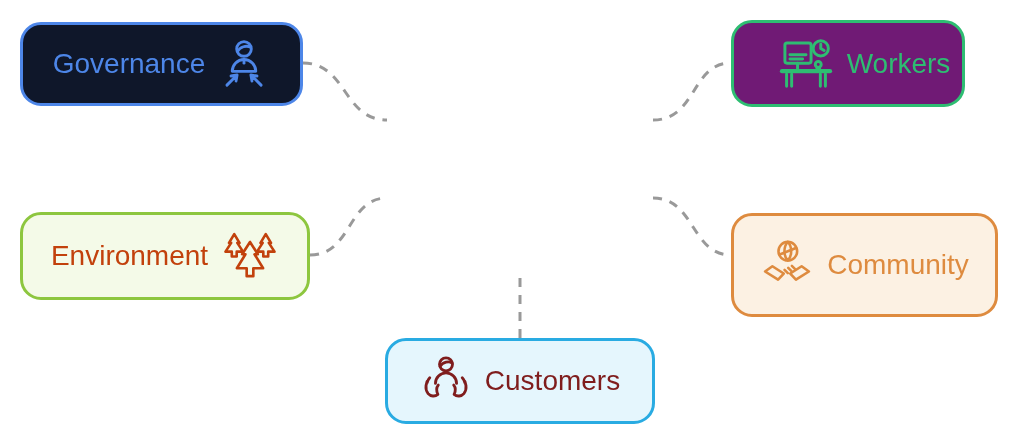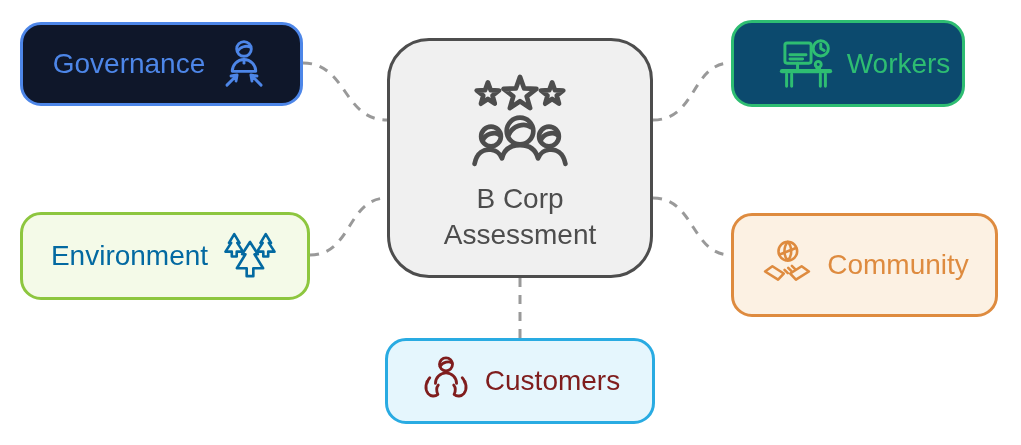--- a/index.html
+++ b/index.html
@@ -39,73 +39,53 @@
 <div class="canvas">
 
   <svg class="connectors" width="1021" height="445" viewBox="0 0 1021 445" style="color: rgb(153, 153, 153);">
     <path d="M303,63 C347,63 343,120 387,120"></path>
     <path d="M310,255 C352,255 347,198 387,198"></path>
     <path d="M653,120 C697,120 691,63 731,63"></path>
     <path d="M653,198 C695,198 691,255 731,255"></path>
     <path d="M520,278 L520,338"></path>
   </svg>
 
-  <div class="center-node" style="left: 387px; top: 38px; width: 266px; height: 240px; border-color: rgb(77, 77, 77); background-color: rgb(240, 240, 240); color: rgb(77, 77, 77);">
-    <span class="icon">
-      <svg class="stroke-icon" width="102" height="94" viewBox="0 0 64 60" stroke-width="3">
-        <path d="M32,2.5 L34.65,9.86 L42.46,10.1 L36.28,14.89 L38.47,22.4 L32,18 L25.53,22.4 L27.72,14.89 L21.54,10.1 L29.35,9.86 Z"></path>
-        <path d="M11.5,6 L13.32,10.99 L18.63,11.18 L14.45,14.46 L15.91,19.57 L11.5,16.6 L7.09,19.57 L8.55,14.46 L4.37,11.18 L9.68,10.99 Z"></path>
-        <path d="M52.5,6 L54.32,10.99 L59.63,11.18 L55.45,14.46 L56.91,19.57 L52.5,16.6 L48.09,19.57 L49.55,14.46 L45.37,11.18 L50.68,10.99 Z"></path>
-        <circle cx="32" cy="37" r="8.5"></circle>
-        <path d="M24.6,39.8 C27,33.5 35,31.5 38.6,34.5"></path>
-        <circle cx="13.5" cy="40.5" r="6.3"></circle>
-        <path d="M8.2,43 C10,38.5 16,37.3 18.6,39.3"></path>
-        <circle cx="50.5" cy="40.5" r="6.3"></circle>
-        <path d="M45.2,43 C47,38.5 53,37.3 55.6,39.3"></path>
-        <path d="M3,58 C4.5,50.5 9,48.5 13.5,49 C17.5,49.4 19.5,52 20.5,54.5 C22,48.5 26.5,46 32,46 C37.5,46 42,48.5 43.5,54.5 C44.5,52 46.5,49.4 50.5,49 C55,48.5 59.5,50.5 61,58"></path>
-      </svg>
-    </span>
-    <div class="center-label">
-      <div>B Corp</div>
-      <div>Assessment</div>
-    </div>
-  </div>
 
   <div class="node" style="left: 20px; top: 22px; width: 283px; height: 84px; border-color: rgb(77, 134, 232); background-color: #0f172a; color: rgb(77, 134, 232);">
     <span class="label">Governance</span>
     <span class="icon">
       <svg class="stroke-icon" width="52" height="52" viewBox="0 0 64 64" stroke-width="3.5">
         <circle cx="32" cy="13.5" r="9"></circle>
         <path d="M24.3,16.2 C27,11 35,8.5 40.2,11.5"></path>
         <path d="M32,26.5 L32,31"></path>
         <path d="M17.5,41 a14.5,14.5 0 0 1 29,0 z"></path>
         <path d="M11,58 L23.5,45.5 M23.5,45.5 L16,46.8 M23.5,45.5 L22.2,53"></path>
         <path d="M53,58 L40.5,45.5 M40.5,45.5 L48,46.8 M40.5,45.5 L41.8,53"></path>
       </svg>
     </span>
   </div>
 
-  <div class="node" style="left: 731px; top: 20px; width: 234px; height: 87px; border-color: rgb(46, 189, 114); background-color: #0c4a6e; color: rgb(46, 189, 114); padding-left: 32px;">
+  <div class="node" style="left: 731px; top: 20px; width: 234px; height: 87px; border-color: rgb(46, 189, 114); background-color: #701a75; color: rgb(46, 189, 114); padding-left: 32px;">
     <span class="icon">
       <svg class="stroke-icon" width="56" height="54" viewBox="0 0 64 64" stroke-width="3.5">
         <rect x="7" y="7" width="31" height="24" rx="2.5"></rect>
         <path d="M13,21 H32 M13,26 H28"></path>
         <path d="M22,31 V39"></path>
         <circle cx="49.5" cy="13.5" r="9"></circle>
         <path d="M49.5,8.5 V13.5 L53.5,16"></path>
         <circle cx="46.5" cy="32.5" r="3.5"></circle>
         <path d="M45,36.5 V39 M48,36.5 V39"></path>
         <path d="M3.5,40.5 H60.5" stroke-width="5"></path>
         <path d="M9,44 V58.5 M15,44 V58.5 M49,44 V58.5 M55,44 V58.5"></path>
       </svg>
     </span>
     <span class="label">Workers</span>
   </div>
 
-  <div class="node" style="left: 20px; top: 212px; width: 290px; height: 88px; border-color: rgb(141, 198, 63); background-color: rgb(244, 250, 232); color: #0369a1;">
+  <div class="node" style="left: 20px; top: 212px; width: 290px; height: 88px; border-color: rgb(141, 198, 63); background-color: rgb(244, 250, 232); color: #c2410c;">
     <span class="label">Environment</span>
     <span class="icon">
       <svg class="stroke-icon" width="58" height="56" viewBox="0 0 64 64" stroke-width="3">
         <path d="M14,7 L8,17 L10.5,17 L4,27 L11.2,27 L11.2,32.5 L16.8,32.5 L16.8,27 L24,27 L17.5,17 L20,17 Z"></path>
         <path d="M50,7 L44,17 L46.5,17 L40,27 L47.2,27 L47.2,32.5 L52.8,32.5 L52.8,27 L60,27 L53.5,17 L56,17 Z"></path>
         <path d="M32,16 L23,30 L26.8,30 L17,46 L28.2,46 L28.2,55 L35.8,55 L35.8,46 L47,46 L37.2,30 L41,30 Z"></path>
       </svg>
     </span>
   </div>
 

